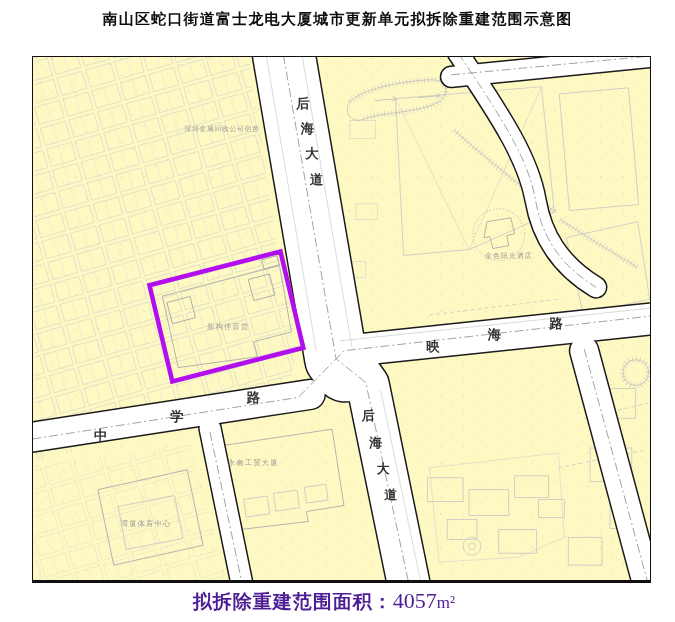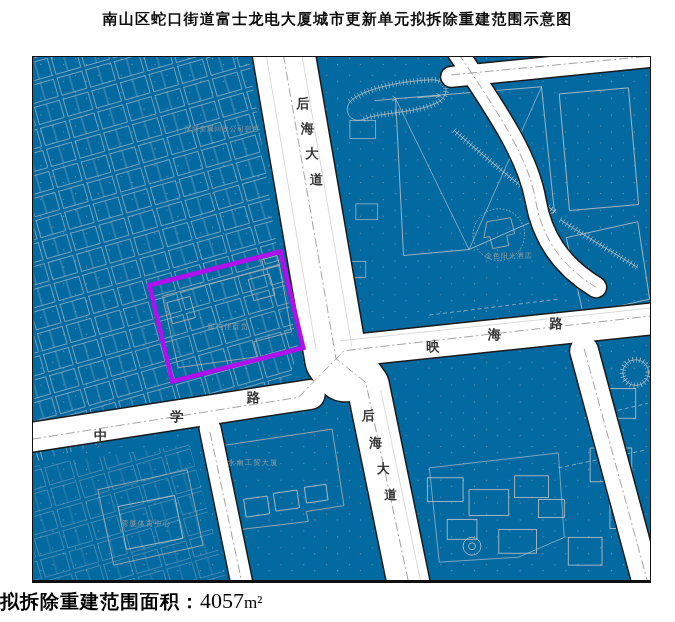--- a/index.html
+++ b/index.html
@@ -6,26 +6,26 @@
   body{
     width:675px;height:622px;position:relative;background:#ffffff;
     font-family:"Liberation Sans","DejaVu Sans",sans-serif;overflow:hidden;
   }
   .title{
     position:absolute;left:0;top:10px;width:675px;text-align:center;
     font-size:15px;font-weight:bold;color:#0d0d0d;letter-spacing:1.2px;white-space:nowrap;
   }
   .map-frame{
     position:absolute;left:32px;top:56px;width:619px;height:527px;
-    border:1.6px solid #101010;border-bottom-width:3.5px;box-sizing:border-box;background:#0369a1;
+    border:1.6px solid #101010;border-bottom-width:3.5px;box-sizing:border-box;background:#fef9c3;
   }
   .map-frame svg{position:absolute;left:0;top:0;width:100%;height:100%;}
   .footer{
-    position:absolute;top:588px;left:0;width:648px;text-align:left;
-    color:#000000;white-space:nowrap;
+    position:absolute;top:588px;left:0;width:648px;text-align:center;
+    color:#4c1d95;white-space:nowrap;
   }
   .footer .lbl{font-size:19px;font-weight:600;letter-spacing:1px;}
   .footer .val{font-size:22px;font-family:"Liberation Serif","DejaVu Serif",serif;font-weight:500;}
   .footer .unit{font-size:17px;font-family:"Liberation Serif","DejaVu Serif",serif;}
   .parcel{fill:none;stroke:#c6c6c6;stroke-width:0.8;}
   .parcel-lt{fill:none;stroke:#cfcfcf;stroke-width:0.6;}
   .bld{fill:none;stroke:#ababab;stroke-width:0.9;}
   .dashp{fill:none;stroke:#c0c0c0;stroke-width:0.7;stroke-dasharray:4 3;}
   .casing{fill:none;stroke:#1a1a1a;stroke-linecap:round;stroke-linejoin:round;}
   .roadfill{fill:none;stroke:#ffffff;stroke-linecap:round;stroke-linejoin:round;}

